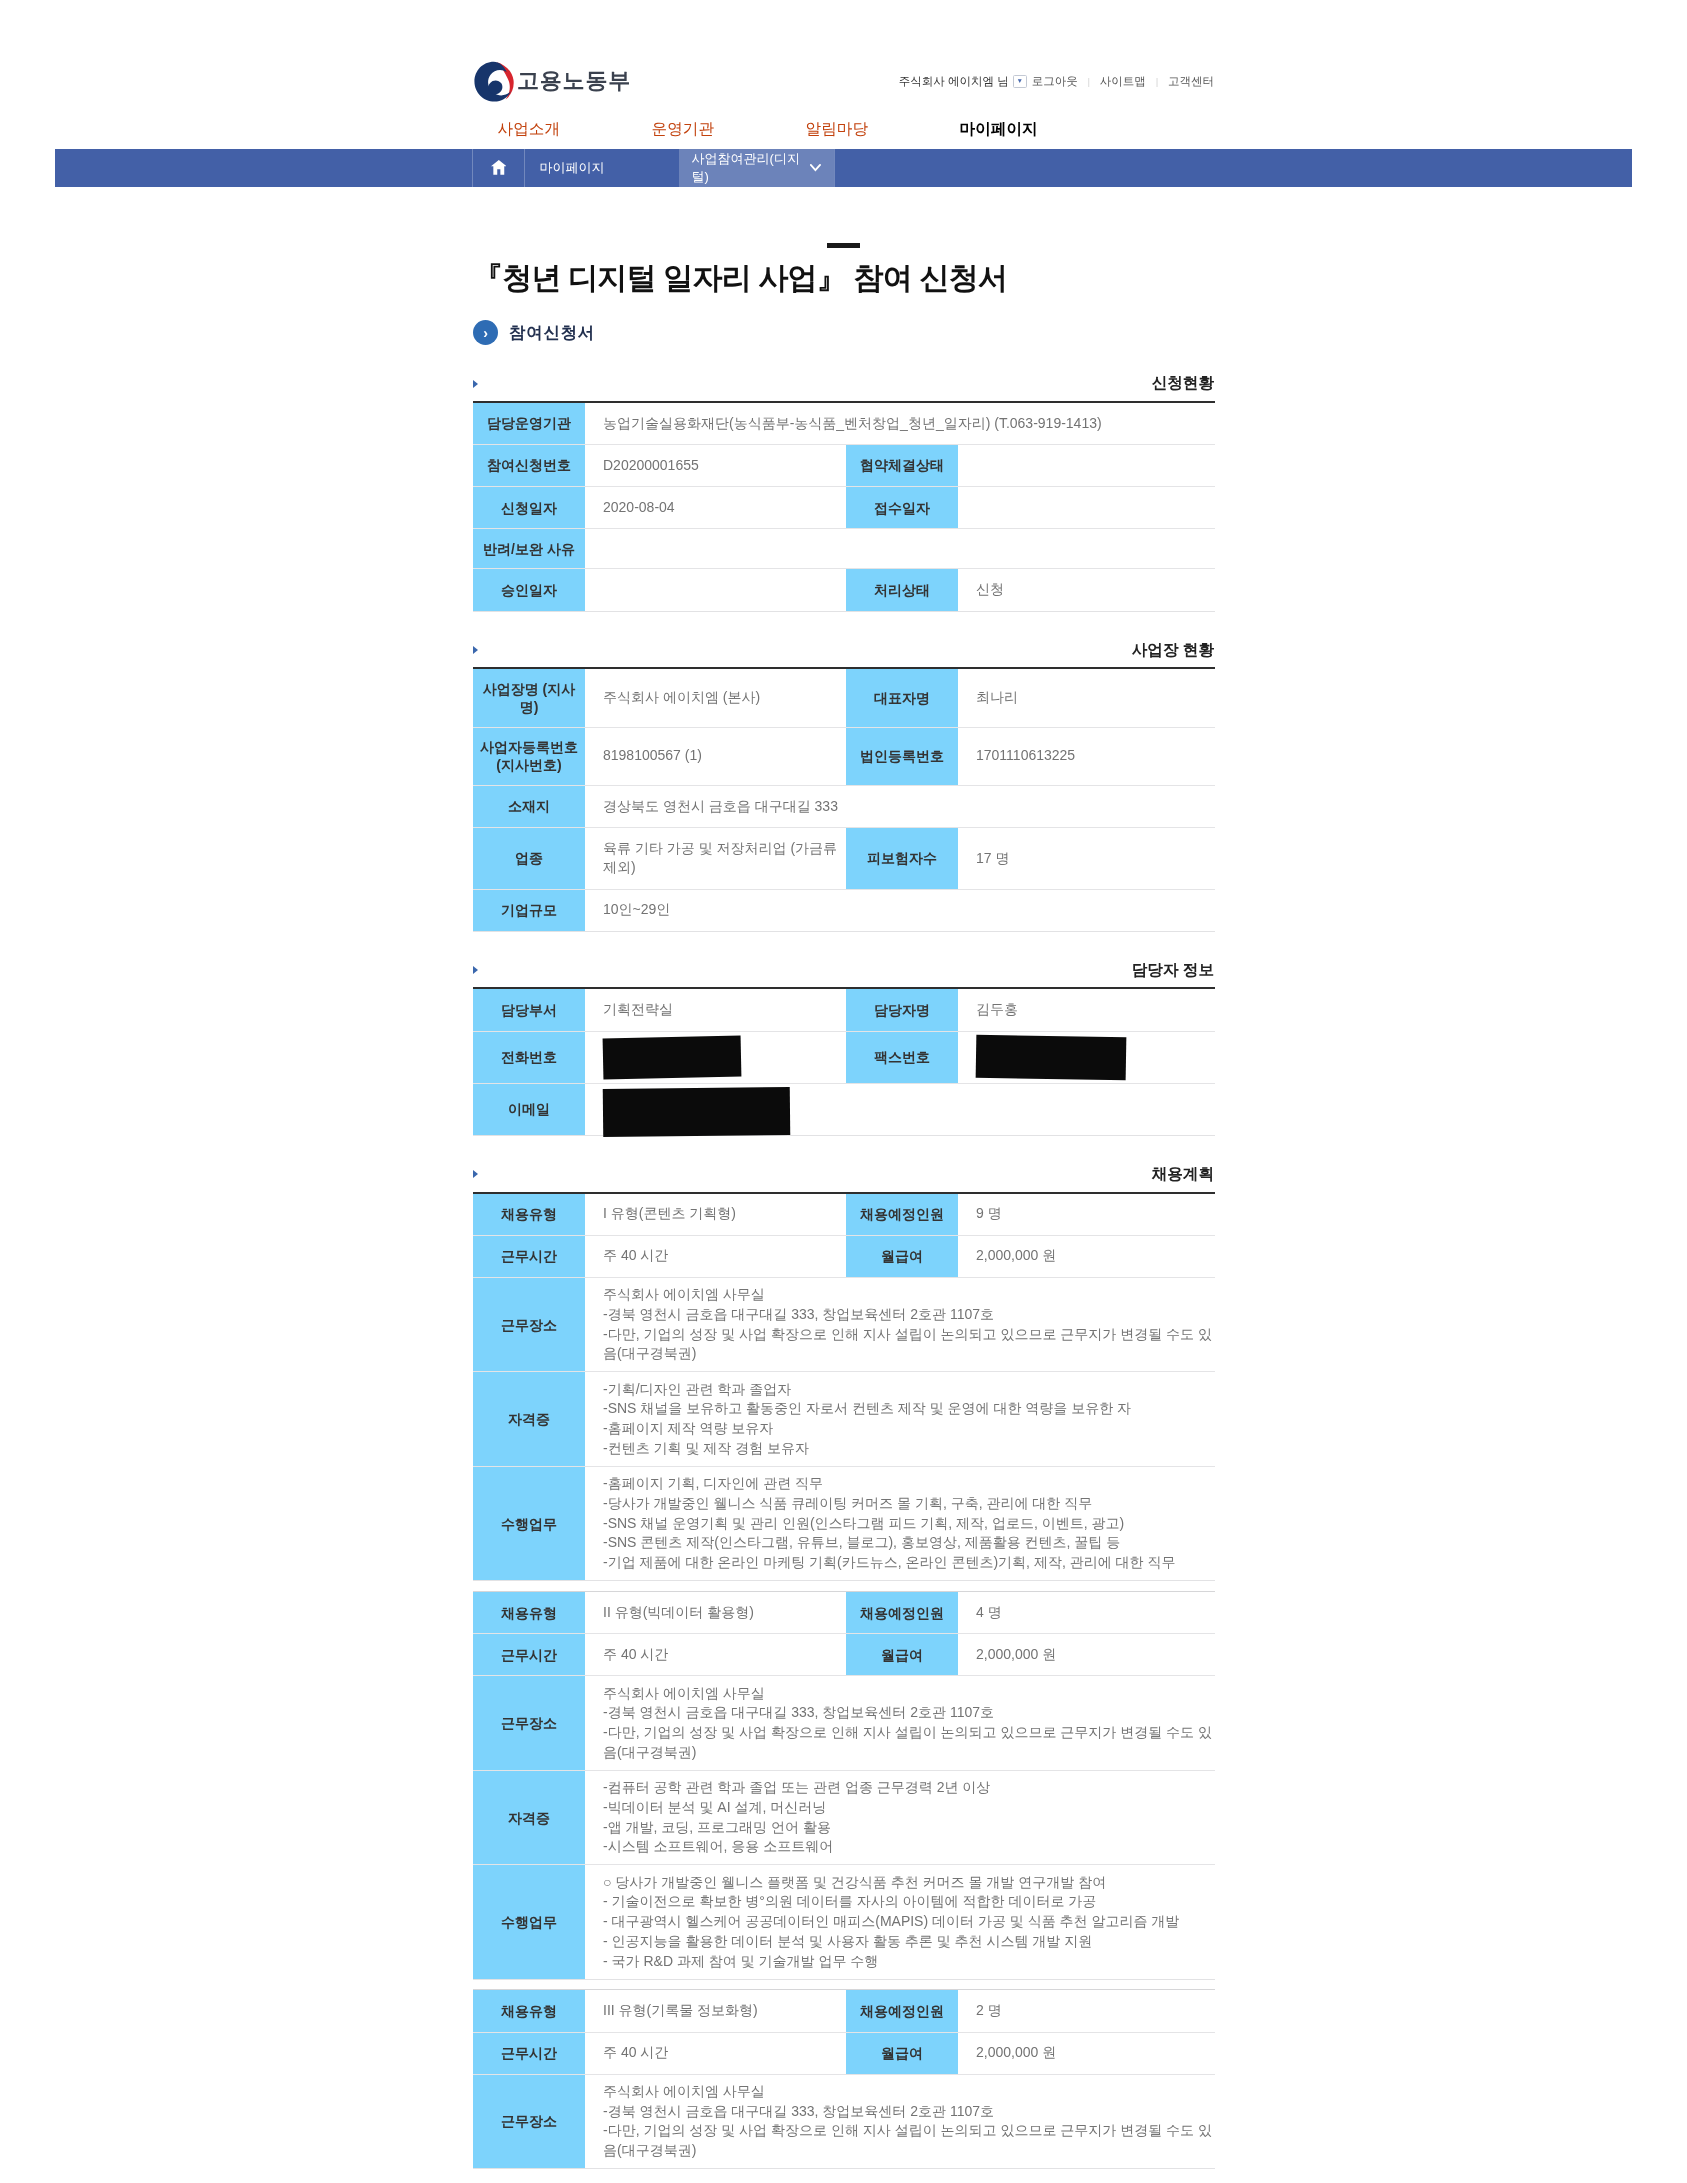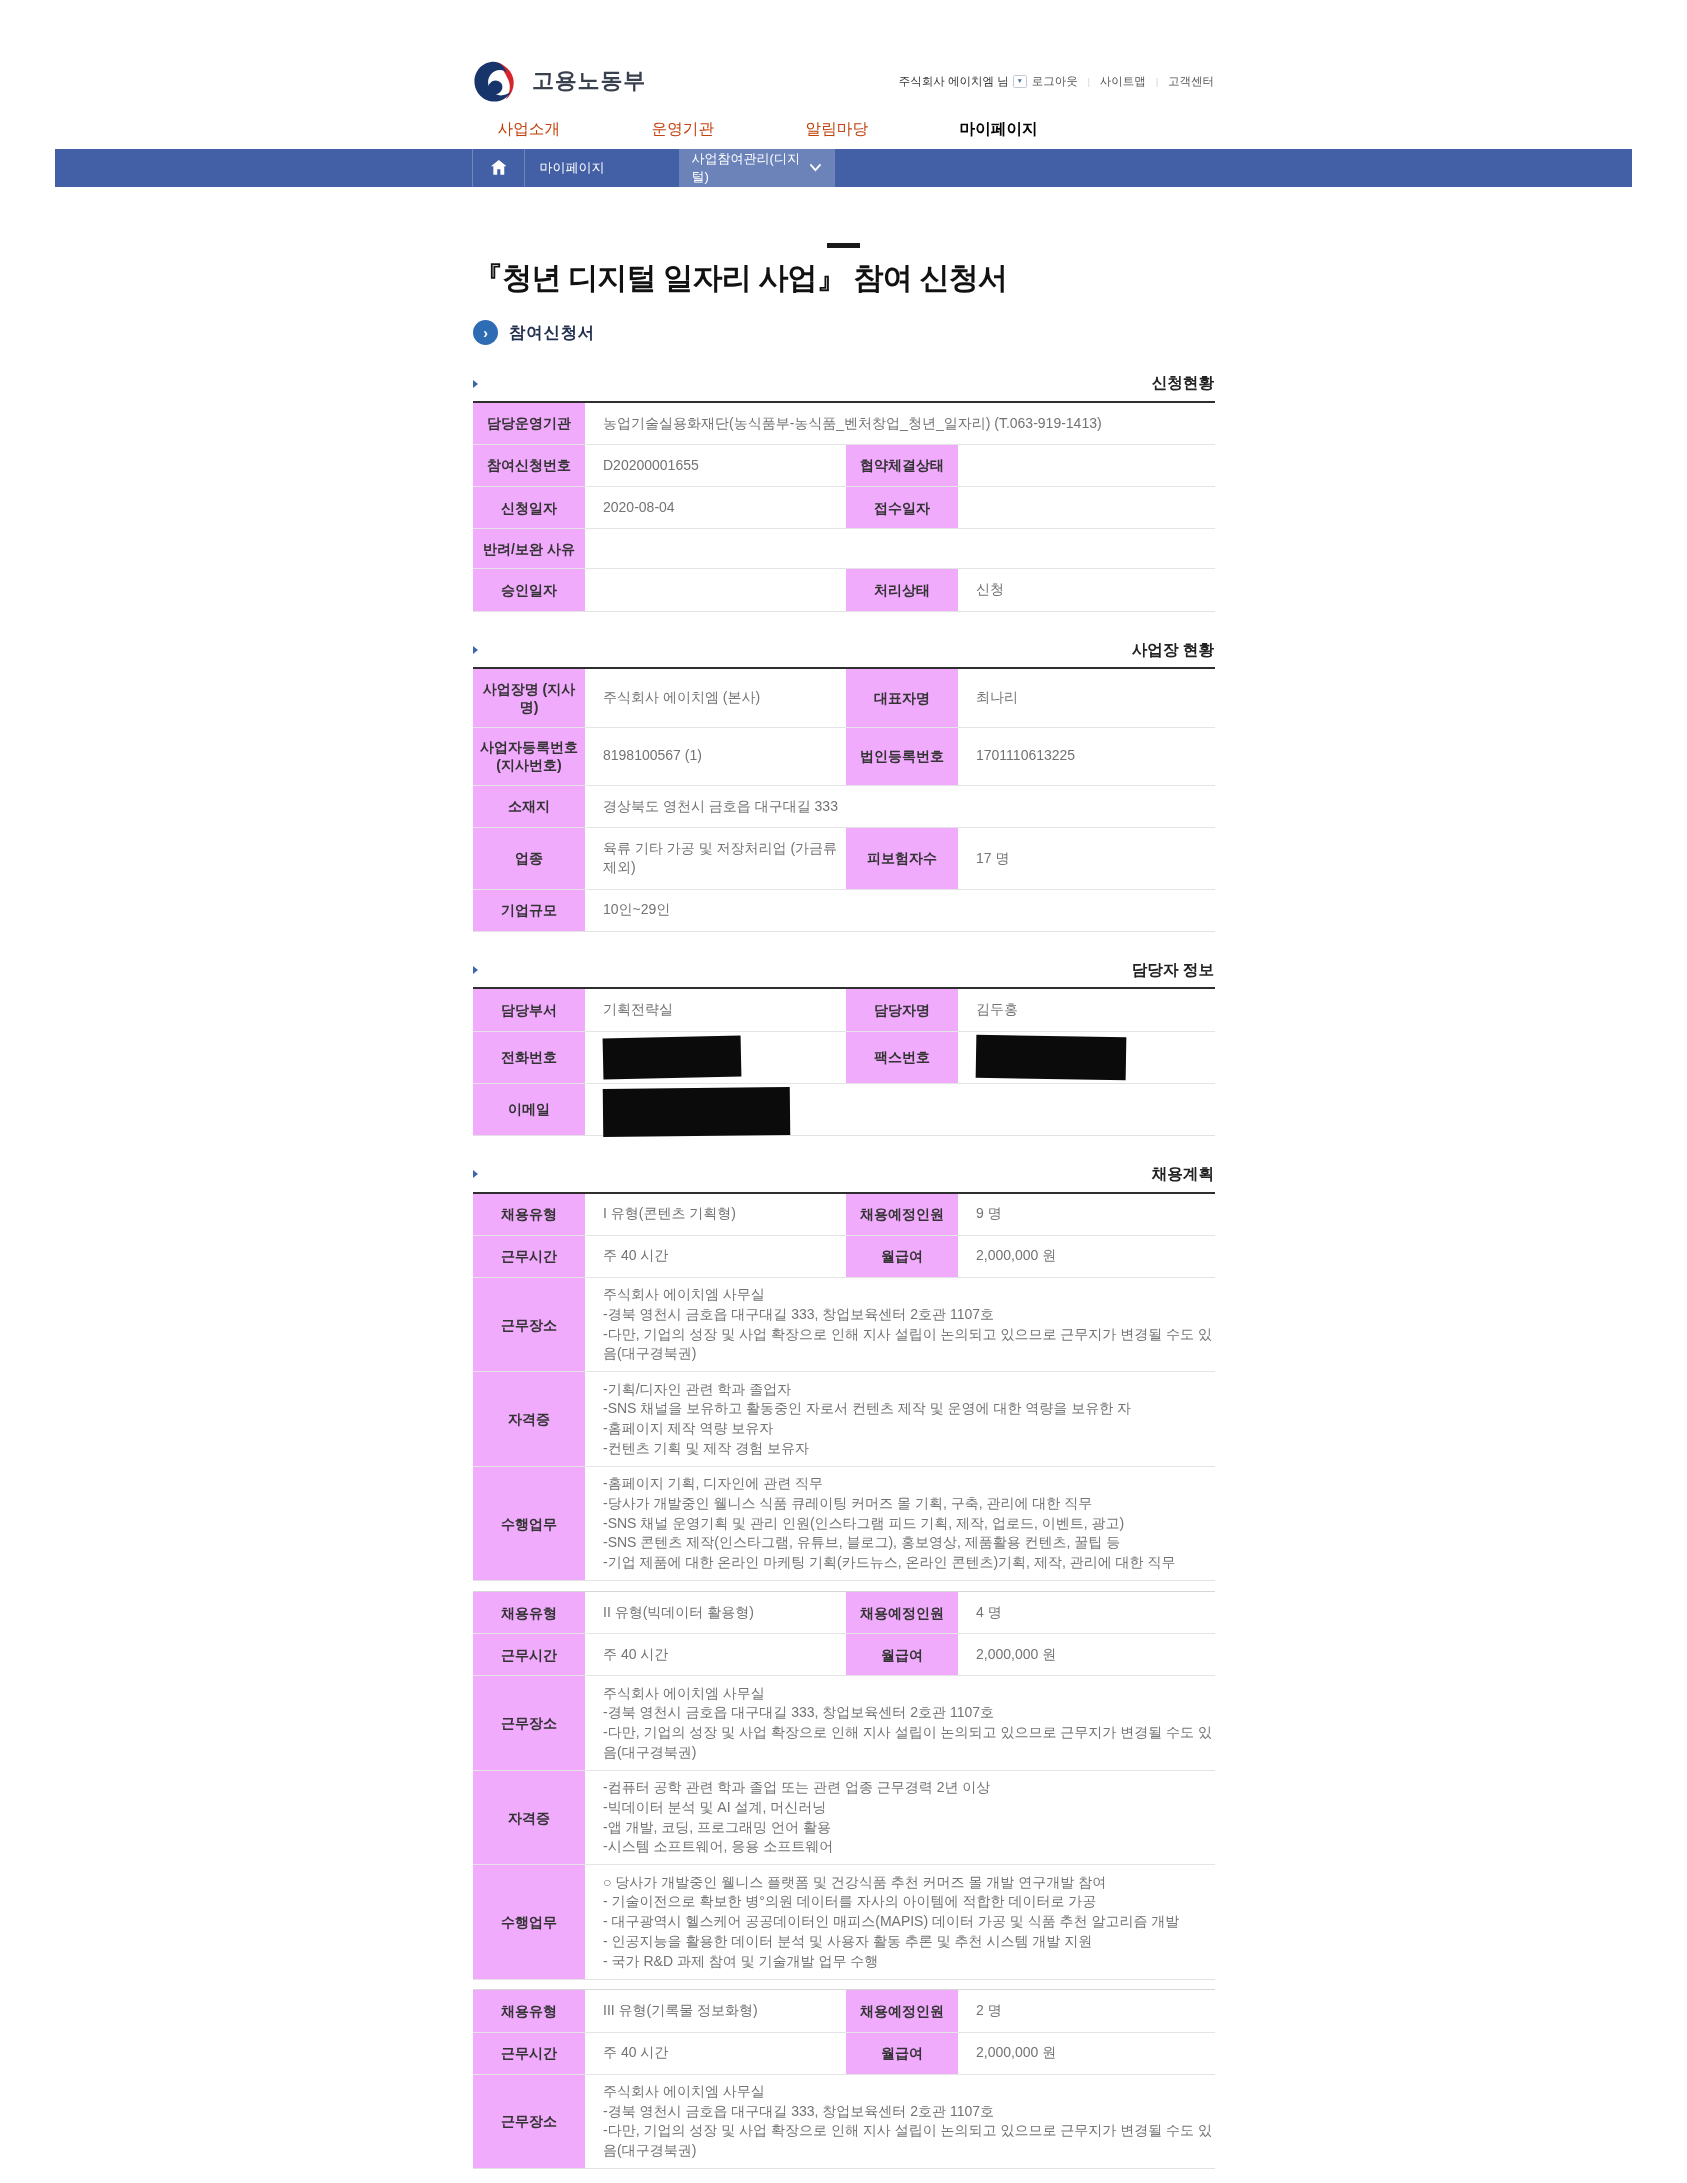--- a/index.html
+++ b/index.html
@@ -6,21 +6,21 @@
   html,body { background:#ffffff; }
   body {
     width:1687px; height:2183px; overflow:hidden; position:relative;
     font-family:"Liberation Sans","DejaVu Sans",sans-serif;
     color:#333;
   }
   .content { width:741px; margin:0 auto; position:relative; }
 
   
   .header-top { padding-top:57px; display:flex; justify-content:space-between; align-items:center; height:105px; }
-  .logo { display:flex; align-items:center; gap:16px; }
+  .logo { display:flex; align-items:center; gap:1px; }
   .logo svg { width:43px; height:43px; }
   .logo-text { font-size:22px; font-weight:bold; color:#3a414e; letter-spacing:0.8px; }
   .user-links { display:flex; align-items:center; font-size:11.5px; color:#666; }
   .user-links .name { color:#333; }
   .mini-dd { width:14px; height:13px; border:0.8px solid #c3c9d4; background:#fff; border-radius:1.6px;
              display:inline-flex; align-items:center; justify-content:center; margin:0 4.9px 0 4.1px; cursor:pointer; }
   .mini-dd span { font-size:6.6px; color:#4a6bb0; line-height:1; }
   .ulink { color:#555; cursor:pointer; }
   .usep { color:#d5d5d5; margin:0 9.8px; font-size:9.8px; }
 
@@ -52,21 +52,21 @@
   .tri { width:0; height:0; border-left:5.7px solid #3a67ad; border-top:4.1px solid transparent; border-bottom:4.1px solid transparent; }
   .sec-title { font-size:15.6px; font-weight:bold; color:#222; }
 
   table.kv { width:100%; border-collapse:collapse; table-layout:fixed; margin-top:6.6px;
              border-top:2.5px solid #2e2e2e; border-bottom:0.8px solid #e2e2e4; }
   table.kv.light-top { border-top:1.6px solid #d6d6d8; }
   table.kv col.c1 { width:112px; } table.kv col.c2 { width:261px; }
   table.kv col.c3 { width:112px; } table.kv col.c4 { width:257px; }
   table.kv td { border-top:0.8px solid #e4e4e6; font-size:14px; vertical-align:middle; }
   table.kv tr:first-child td { border-top:none; }
-  td.lbl { background:#f0abfc; text-align:center; font-weight:bold; color:#333;
+  td.lbl { background:#7dd3fc; text-align:center; font-weight:bold; color:#333;
            padding:10.7px 4.9px; line-height:18px; white-space:pre-line; }
   td.val { padding:10.7px 1.6px 10.7px 18px; color:#737373; line-height:19.7px; white-space:pre-line;margin-top:11px; }
   td.val.multi { padding-top:7.4px; padding-bottom:7.4px; }
   .status-blue { color:#4d79b8; }
 
   .blocks { }
   .blocks table.kv { margin-top:9.8px; }
   .blocks table.kv.first-block { margin-top:6.6px; border-top:2.5px solid #2e2e2e; }
 
   .redact { display:inline-block; background:#0b0b0b; vertical-align:middle; }

